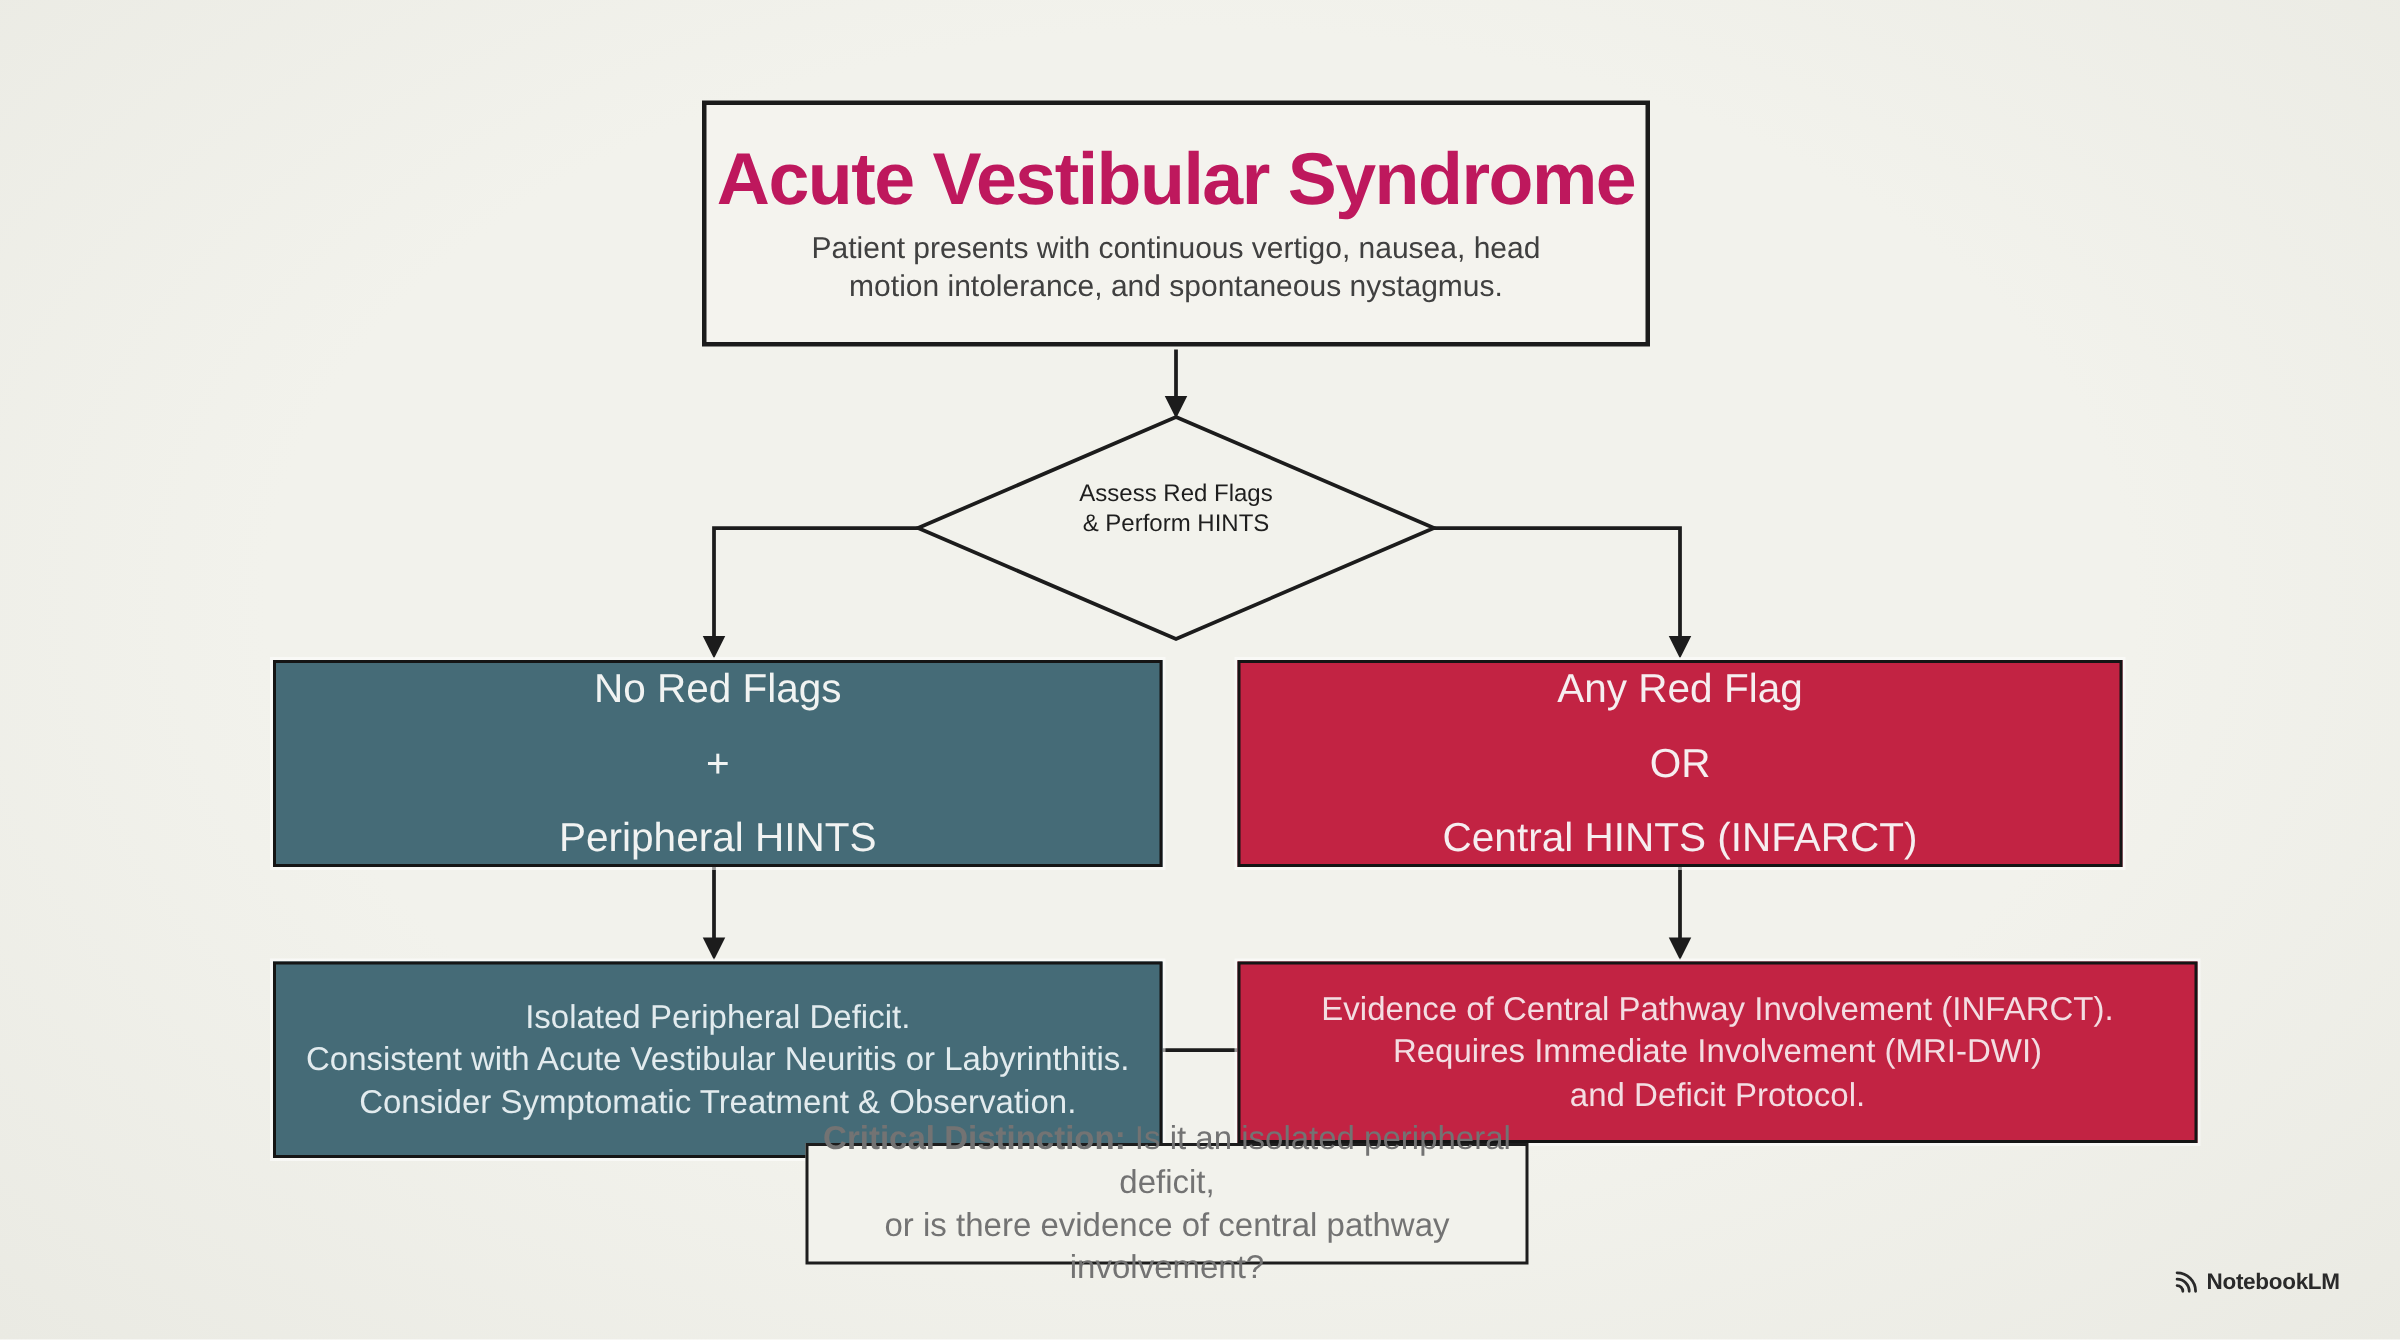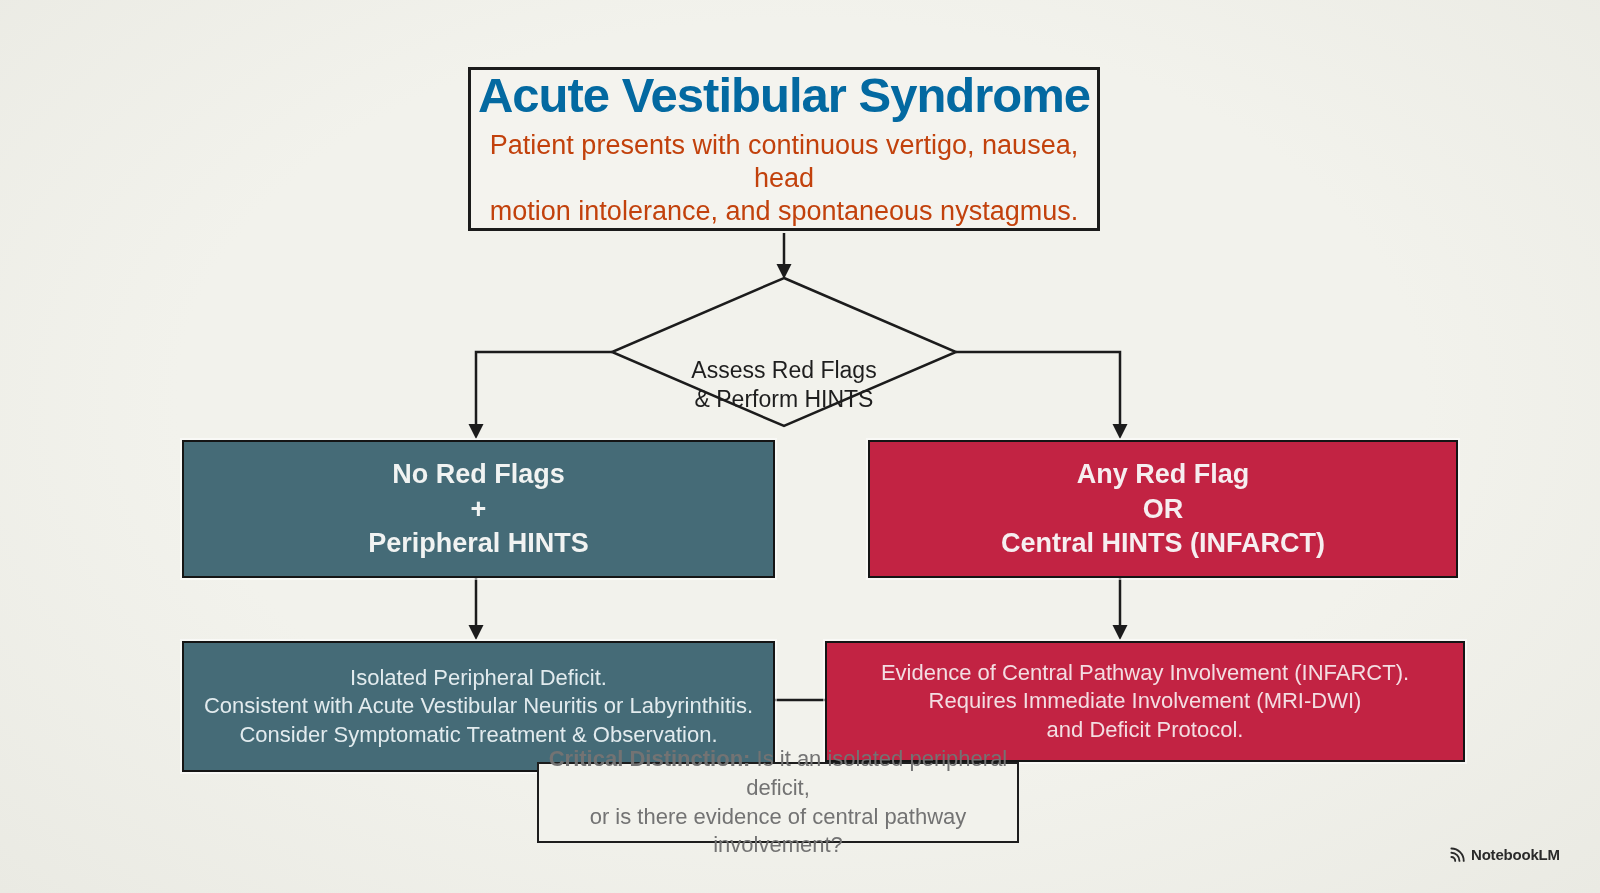--- a/index.html
+++ b/index.html
@@ -27,47 +27,46 @@
   }
   .title-box {
     left: 468px; top: 67px; width: 632px; height: 164px;
     border: 3px solid #1b1b1b;
     background: #f4f3ee;
   }
   .title-text {
     font-size: 49px;
     font-weight: bold;
     letter-spacing: -1px;
-    color: #0369a1;
+    color: #be185d;
     line-height: 1.05;
   }
   .subtitle-text {
     margin-top: 8px;
-    font-size: 27px;
+    font-size: 20px;
     line-height: 1.22;
-    color: #c2410c;
+    color: #404040;
   }
   .diamond-label {
     position: absolute;
     left: 634px; top: 320px; width: 300px;
     text-align: center;
-    font-size: 23px;
+    font-size: 16px;
     line-height: 1.25;
     color: #1e1e1e;
-    margin-top: 36px;
   }
   .outcome-box, .detail-box {
     border: 2.5px solid #151515;
     box-shadow: 0 0 0 2px rgba(255,255,255,0.55);
   }
   .teal { background: #456b77; }
   .crimson { background: #c22343; }
-  .outcome-box { font-size: 27px; font-weight: bold; line-height: 1.28; }
+  .outcome-box { font-size: 27px; font-weight: normal; line-height: 1.28; justify-content: space-between; }
   .teal.outcome-box { color: #f1f3f2; }
-  .crimson.outcome-box { color: #f6eef0; margin-left: 43px; }
+  .crimson.outcome-box { color: #f6eef0; }
   .detail-box { font-size: 22px; line-height: 1.3; }
   .teal.detail-box { color: #e2ebee; }
   .crimson.detail-box { color: #f3dde2; }
   .peripheral-outcome { left: 182px; top: 440px; width: 593px; height: 138px; }
   .central-outcome   { left: 825px; top: 440px; width: 590px; height: 138px; }
   .peripheral-detail { left: 182px; top: 641px; width: 593px; height: 131px; }
   .central-detail    { left: 825px; top: 641px; width: 640px; height: 121px; }
   .critical-box {
     left: 537px; top: 762px; width: 482px; height: 81px;
     border: 2.5px solid #1d1d1d;

